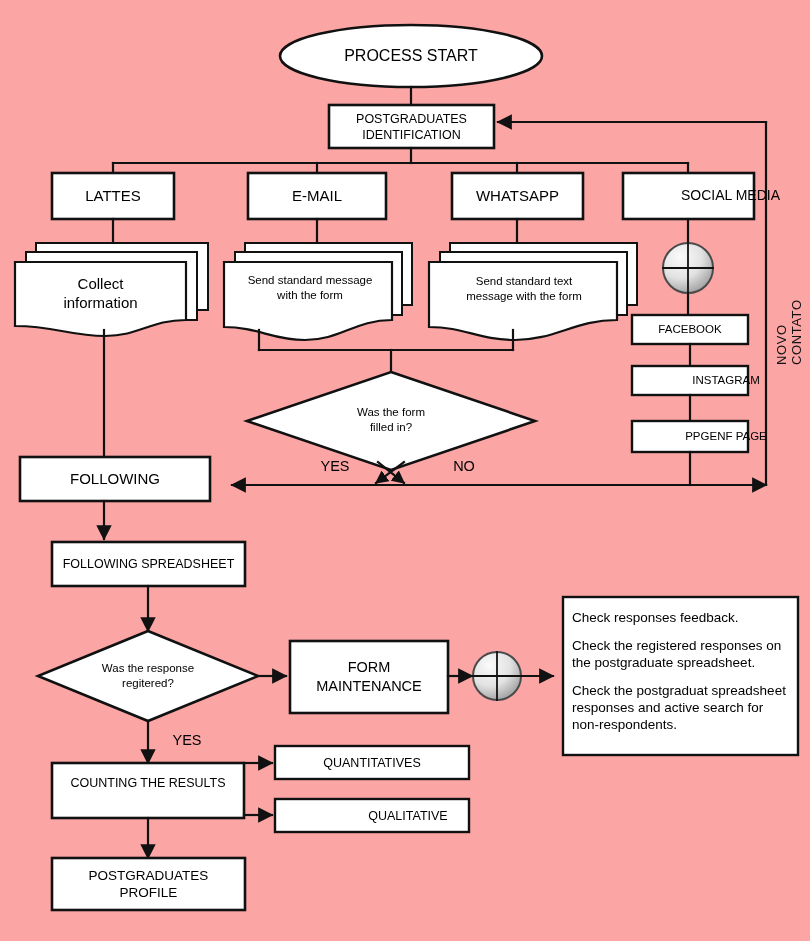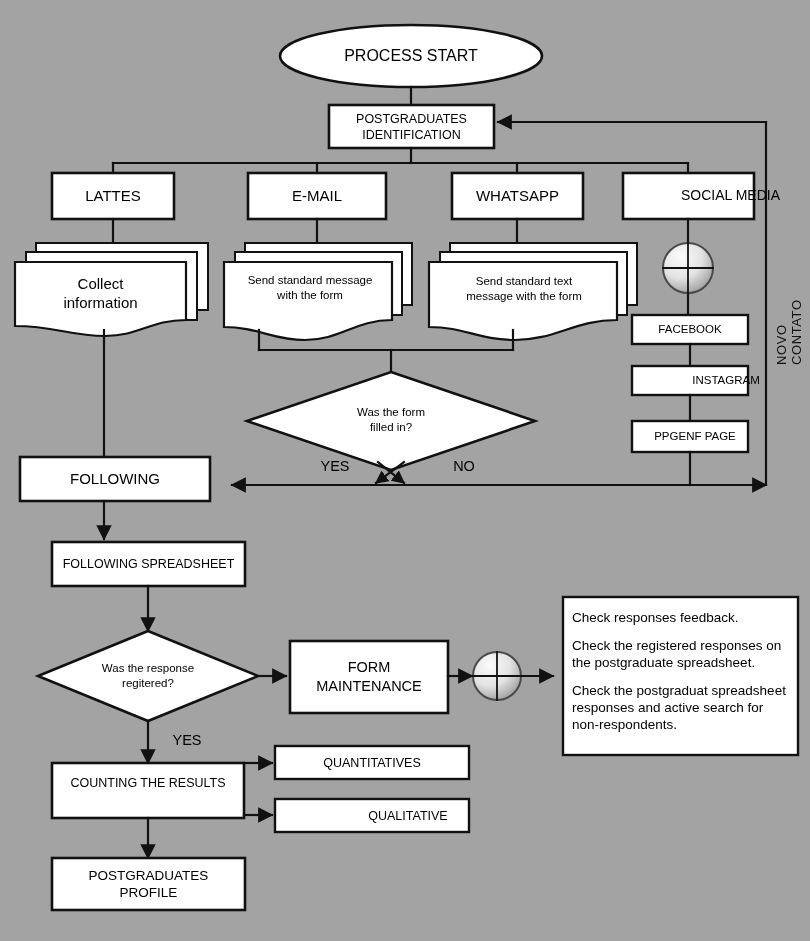--- a/index.html
+++ b/index.html
@@ -9,21 +9,21 @@
     background: #ffffff;
   }
   body {
     font-family: "Liberation Sans", sans-serif;
     color: #000000;
   }
   #stage {
     position: relative;
     width: 810px;
     height: 941px;
-    background: #a3a3a3;
+    background: #fca5a5;
     overflow: hidden;
     text-decoration: underline;
   }
   #vector-layer {
     position: absolute;
     left: 0; top: 0;
     width: 810px;
     height: 941px;
   }
   .lbl {
@@ -210,21 +210,21 @@
   <div class="lbl" style="left:228px; top:262px; width:164px; height:52px; font-size:11.5px;">Send standard message
 with the form</div>
 
   <div class="lbl" style="left:432px; top:262px; width:184px; height:54px; font-size:11.5px;">Send standard text
 message with the form</div>
 
   <div class="lbl" style="left:632px; top:315px; width:116px; height:29px; font-size:11.5px;">FACEBOOK</div>
 
   <div class="lbl" style="left:632px; top:366px; width:116px; height:29px; font-size:11.5px;padding-left:36px;">INSTAGRAM</div>
 
-  <div class="lbl" style="left:637px; top:421px; width:116px; height:31px; font-size:11.5px;">PPGENF PAGE</div>
+  <div class="lbl" style="left:668px; top:421px; width:116px; height:31px; font-size:11.5px;">PPGENF PAGE</div>
 
   <div class="lbl" style="left:321px; top:398px; width:140px; height:44px; font-size:11.5px;">Was the form
 filled in?</div>
 
   <div class="lbl" style="left:305px; top:455px; width:60px; height:22px; font-size:14.5px;">YES</div>
 
   <div class="lbl" style="left:434px; top:455px; width:60px; height:22px; font-size:14.5px;">NO</div>
 
   <div class="vert-label" style="left:778px; top:255px; width:22px; height:110px;">NOVO CONTATO</div>
 

